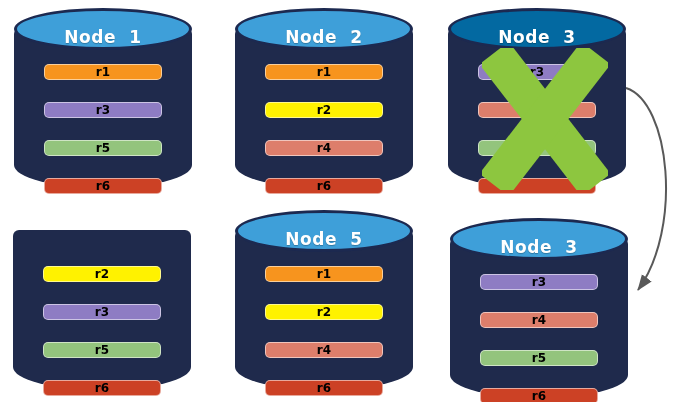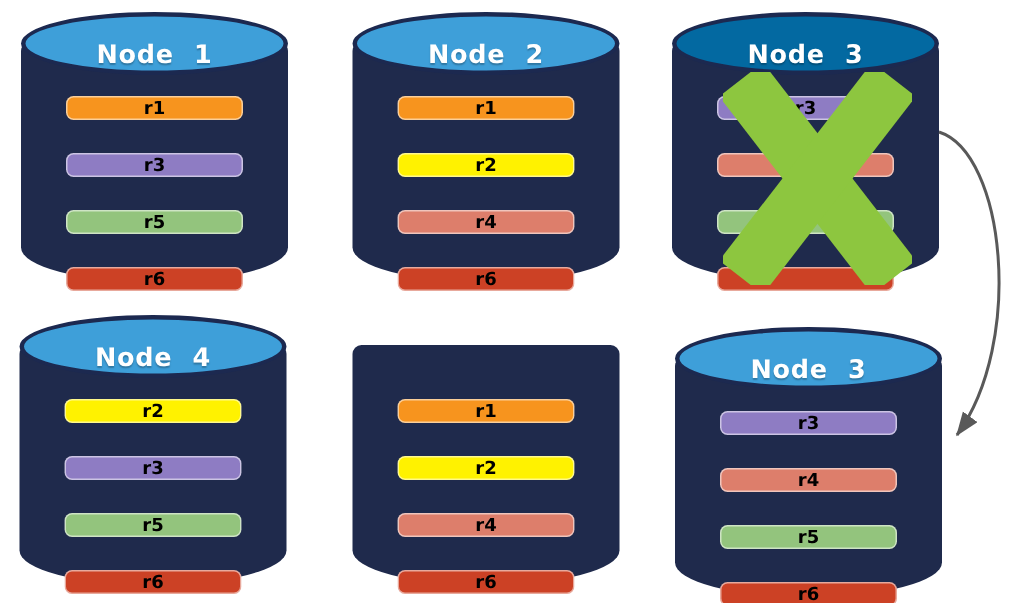--- a/index.html
+++ b/index.html
@@ -145,41 +145,41 @@
       </div>
     </div>
     <svg class="x-mark" viewBox="0 0 126 142" aria-hidden="true">
       <line x1="12" y1="5" x2="114" y2="137" stroke-width="37" style="stroke: rgb(141, 198, 63);"></line>
       <line x1="114" y1="5" x2="12" y2="137" stroke-width="37" style="stroke: rgb(141, 198, 63);"></line>
     </svg>
   </div>
 
   <div class="node pos-3">
     <div class="cyl-body" style="background-color: rgb(31, 42, 76);"></div>
-    <div class="cyl-top" style="background-color: rgb(62, 159, 217); border-color: rgb(28, 41, 80);">
-      <span class="node-title" style="color: rgb(255, 255, 255);">Node 4</span>
-    </div>
     <div class="bars">
       <div class="bar" style="background-color: rgb(255, 242, 0);">
         <span style="color: rgb(0, 0, 0);">r2</span>
       </div>
       <div class="bar" style="background-color: rgb(142, 124, 195);">
         <span style="color: rgb(0, 0, 0);">r3</span>
       </div>
       <div class="bar" style="background-color: rgb(147, 196, 125);">
         <span style="color: rgb(0, 0, 0);">r5</span>
       </div>
       <div class="bar" style="background-color: rgb(204, 65, 37);">
         <span style="color: rgb(0, 0, 0);">r6</span>
       </div>
     </div>
   </div>
 
   <div class="node pos-4">
     <div class="cyl-body" style="background-color: rgb(31, 42, 76);"></div>
+    <div class="cyl-top" style="background-color: rgb(62, 159, 217); border-color: rgb(28, 41, 80);">
+      <span class="node-title" style="color: rgb(255, 255, 255);">Node 5</span>
+    </div>
     <div class="bars">
       <div class="bar" style="background-color: rgb(247, 148, 30);">
         <span style="color: rgb(0, 0, 0);">r1</span>
       </div>
       <div class="bar" style="background-color: rgb(255, 242, 0);">
         <span style="color: rgb(0, 0, 0);">r2</span>
       </div>
       <div class="bar" style="background-color: rgb(221, 126, 107);">
         <span style="color: rgb(0, 0, 0);">r4</span>
       </div>

